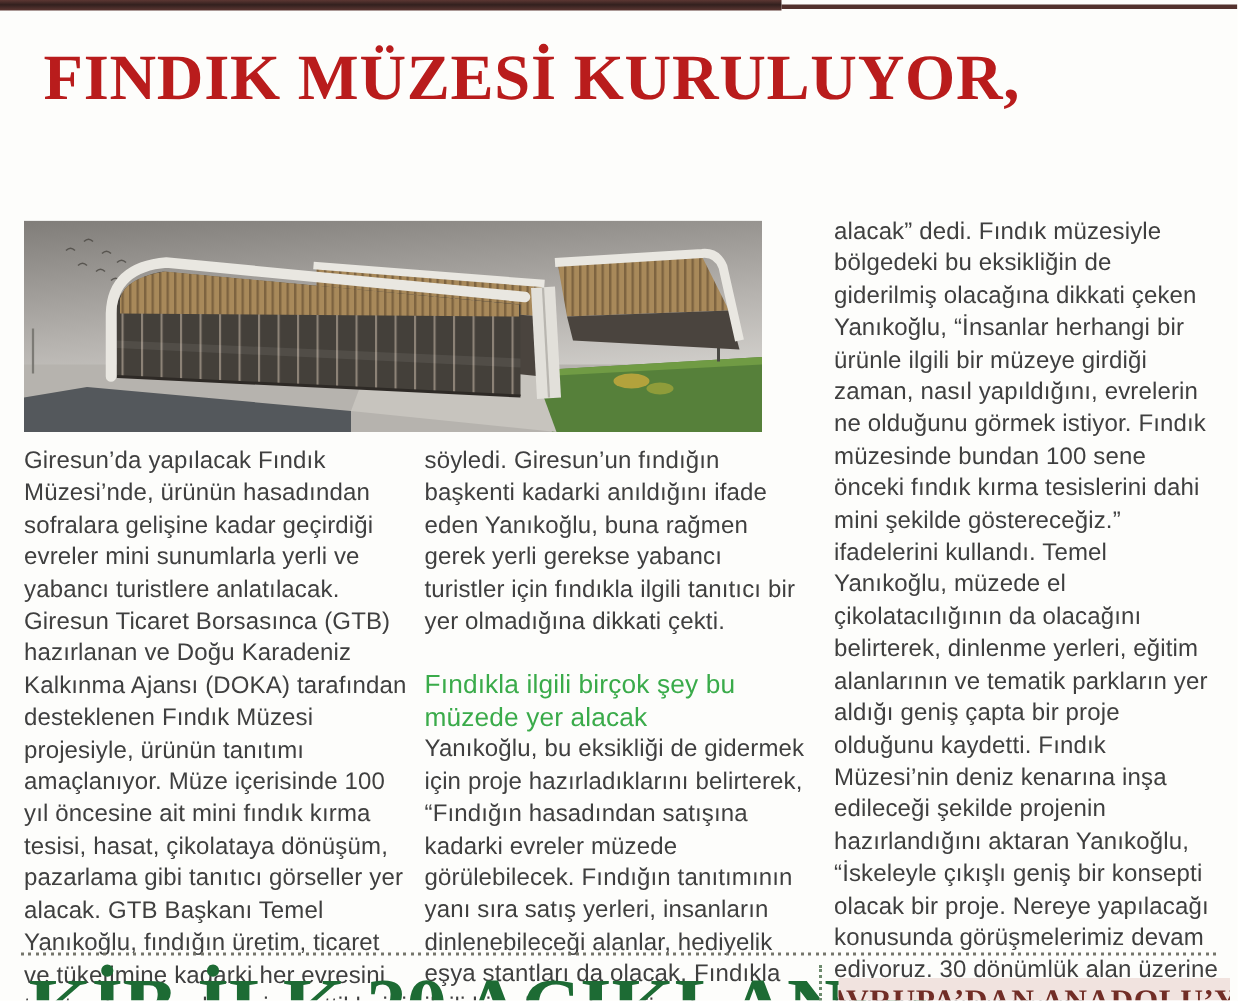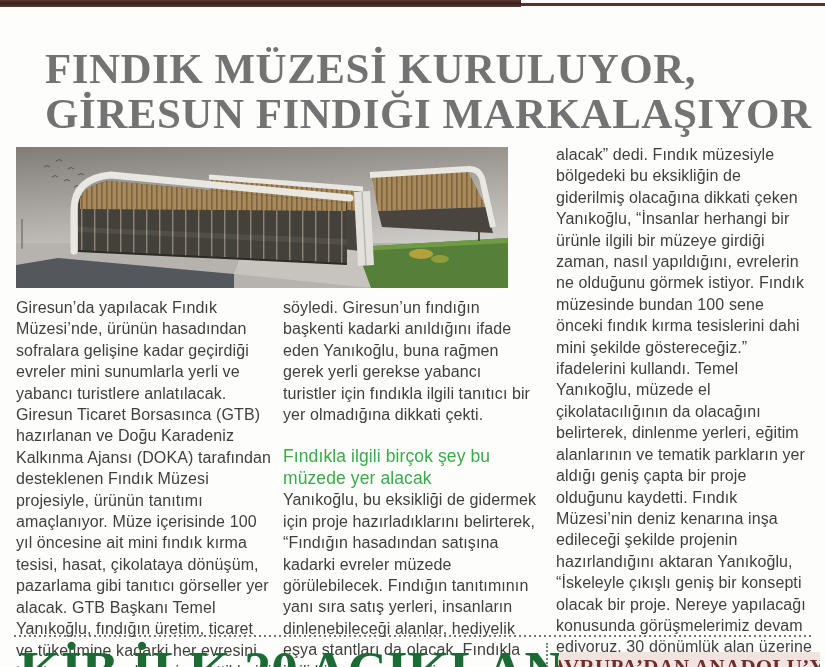--- a/index.html
+++ b/index.html
@@ -18,23 +18,23 @@
   .topbar-thin{
     position:absolute;left:521px;top:3px;width:304px;height:3px;
     background:#53312d;
   }
   
   .headline{
     position:absolute;left:29px;top:30px;width:780px;
     font-family:"Liberation Serif", serif;
     font-weight:bold;
     font-size:43px;line-height:45px;
-    color:#737373;
+    color:#b91c1c;
     letter-spacing:0.5px;
-    margin:16px;
+    margin:0;
   }
   
   .photo{
     position:absolute;left:16px;top:147px;width:492px;height:141px;
     overflow:hidden;
   }
   .photo svg{display:block;}
   
   .col{
     position:absolute;
@@ -86,21 +86,21 @@
   }
 </style>
 </head>
 <body>
 
 <div class="page">
 
   <div class="topbar-thick"></div>
   <div class="topbar-thin"></div>
 
-  <h1 class="headline"><span>FINDIK MÜZESİ KURULUYOR,</span><br><span>GİRESUN FINDIĞI MARKALAŞIYOR</span></h1>
+  <h1 class="headline"><span>FINDIK MÜZESİ KURULUYOR,</span><br></h1>
 
   <div class="photo">
     <svg width="492" height="141" viewBox="0 0 492 141" xmlns="http://www.w3.org/2000/svg">
       <defs>
         <linearGradient id="sky" x1="0" y1="0" x2="0.25" y2="1">
           <stop offset="0" stop-color="#807d79"></stop>
           <stop offset="0.55" stop-color="#b5b2ae"></stop>
           <stop offset="1" stop-color="#dcdad6"></stop>
         </linearGradient>
         <pattern id="slats" width="5" height="8" patternUnits="userSpaceOnUse">

